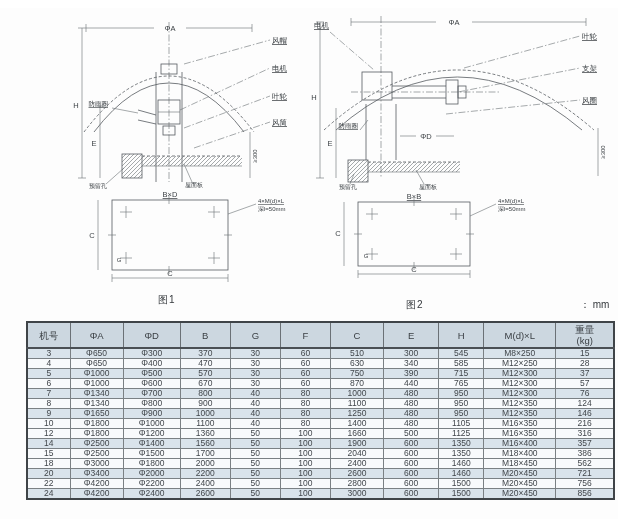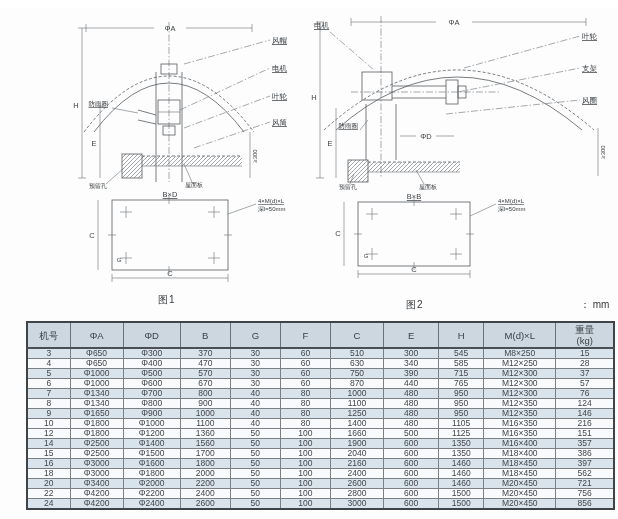--- a/index.html
+++ b/index.html
@@ -394,21 +394,21 @@
             <td>12</td>
             <td>Φ1800</td>
             <td>Φ1200</td>
             <td>1360</td>
             <td>50</td>
             <td>100</td>
             <td>1660</td>
             <td>500</td>
             <td>1125</td>
             <td>M16×350</td>
-            <td>151</td>
+            <td>316</td>
           </tr>
           <tr class="shaded">
             <td>14</td>
             <td>Φ2500</td>
             <td>Φ1400</td>
             <td>1560</td>
             <td>50</td>
             <td>100</td>
             <td>1900</td>
             <td>600</td>
@@ -422,33 +422,20 @@
             <td>Φ1500</td>
             <td>1700</td>
             <td>50</td>
             <td>100</td>
             <td>2040</td>
             <td>600</td>
             <td>1350</td>
             <td>M18×400</td>
             <td>386</td>
           </tr>
-          <tr class="shaded">
-            <td>16</td>
-            <td>Φ3000</td>
-            <td>Φ1600</td>
-            <td>1800</td>
-            <td>50</td>
-            <td>100</td>
-            <td>2160</td>
-            <td>600</td>
-            <td>1460</td>
-            <td>M18×450</td>
-            <td>397</td>
-          </tr>
           <tr class="plain">
             <td>18</td>
             <td>Φ3000</td>
             <td>Φ1800</td>
             <td>2000</td>
             <td>50</td>
             <td>100</td>
             <td>2400</td>
             <td>600</td>
             <td>1460</td>

